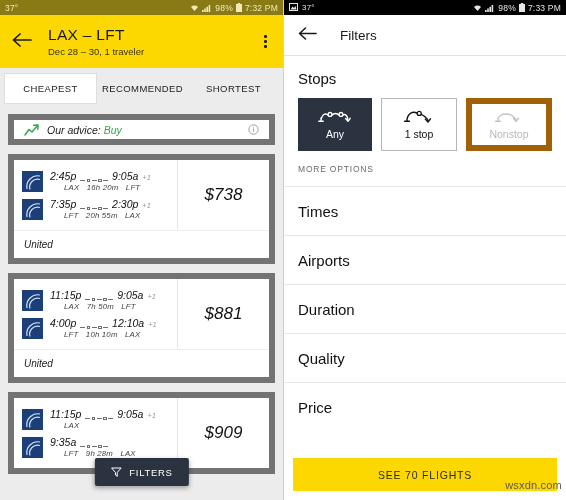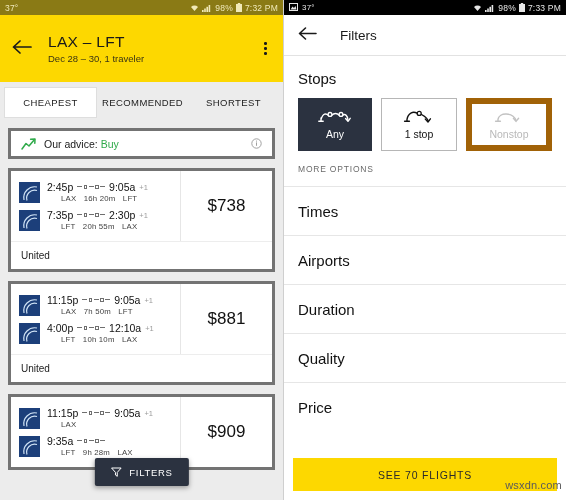--- a/index.html
+++ b/index.html
@@ -21,21 +21,21 @@
   .statusbar.olive { background: #8a7a15; color: #f0e9b8; }
   .statusbar.black { background: #000000; color: #e6e6e6; }
   .sb-left { display: flex; align-items: flex-start; gap: 4px; }
   .sb-right { margin-left: auto; display: flex; align-items: center; gap: 3px; }
   .sb-temp { font-size: 8px; }
   .ic { display: inline-block; line-height: 1; }
   .ic svg { display: block; }
 
   
   .appbar {
-    background: #fdd800; height: 67px;
+    background: #fdd800; height: 53px;
     display: flex; align-items: center; padding: 0 12px;
   }
   .appbar .back { width: 24px; flex: 0 0 24px; }
   .appbar .titles { margin-left: 12px; flex: 1; }
   .appbar .t1 { font-size: 15.5px; color: #1a1a1a; letter-spacing: .3px; }
   .appbar .t2 { font-size: 9.5px; color: #3a3514; margin-top: 2px; }
   .kebab { display: flex; flex-direction: column; gap: 2.5px; align-items: center; padding: 4px; }
   .kebab i { width: 2.6px; height: 2.6px; background: #1a1a1a; border-radius: 50%; display: block; }
 
   
@@ -43,37 +43,37 @@
     height: 40px; background: #ececec;
     display: flex; align-items: center; padding: 0 4px; gap: 0;
   }
   .tab {
     flex: 1; text-align: center; font-size: 9.5px; color: #1c1c1c;
     letter-spacing: .4px; padding: 9px 2px; white-space: nowrap;
   }
   .tab.selected { background: #ffffff; border: 1px solid #dedede; }
 
   
-  .card { background: #ffffff; border: 3px solid #737373; }
+  .card { background: #ffffff; border: 6px solid #737373; font-style: italic; }
   .advice {
     margin: 6px 8px 0 8px; height: 31px;
     display: flex; align-items: center; padding: 0 10px;
   }
   .advice .label { font-size: 10.5px; color: #1a1a1a; margin-left: 8px; }
   .advice .buy { color: #2faa4a; }
   .advice .info { margin-left: auto; }
 
   
   .flight { margin: 9px 8px 0 8px; }
   .flight-body { display: flex; }
   .legs { flex: 1; padding: 7px 0 7px 8px; }
   .leg { display: flex; align-items: center; gap: 7px; padding: 3px 0; }
   .logo { width: 21px; height: 21px; flex: 0 0 21px; }
   .leg-info { flex: 1; }
-  .leg-top { display: flex; align-items: center; gap: 4px; font-size: 10.5px; color: #111; }
+  .leg-top { display: flex; align-items: flex-end; gap: 4px; font-size: 10.5px; color: #111; }
   .leg-top .plus { font-size: 7.5px; color: #9a9a9a; }
   .stopline { display: flex; align-items: center; gap: 1.5px; }
   .stopline .dash { width: 5px; height: 1px; background: #6f6f6f; display: block; }
   .stopline .sq { width: 3.4px; height: 3.4px; border: 1px solid #6f6f6f; background: #fff; display: block; }
   .leg-bot { font-size: 7.8px; color: #3f3f3f; margin-top: 1px; padding-left: 14px; letter-spacing: .2px; }
   .leg-bot span { margin-right: 5px; }
   .price-col {
     width: 92px; flex: 0 0 92px; border-left: 1px solid #e6e6e6;
     display: flex; align-items: center; justify-content: center;
     font-size: 17px; color: #111;

